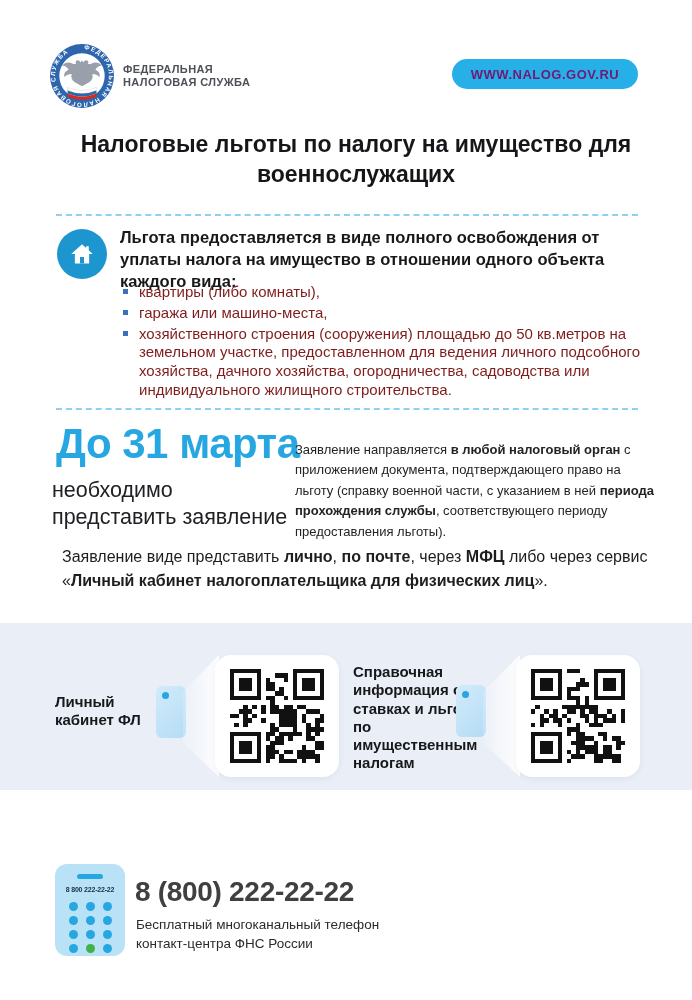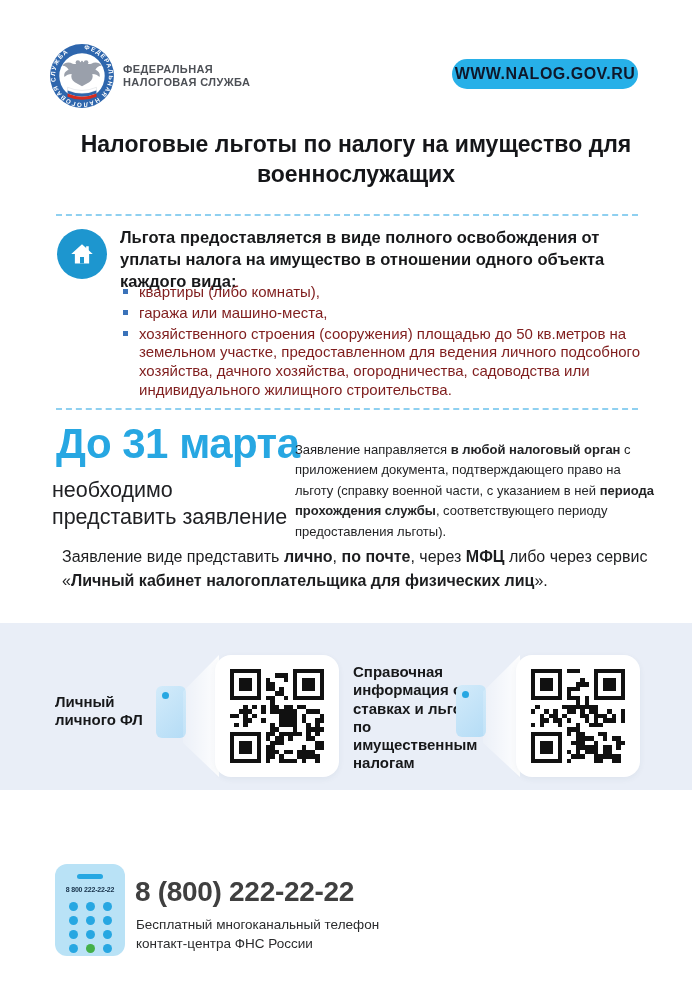--- a/index.html
+++ b/index.html
@@ -2,21 +2,21 @@
 <html><head>
 <meta charset="utf-8">
 <style>
   * { margin:0; padding:0; box-sizing:border-box; }
   body { background:#ffffff; font-family:"Liberation Sans", sans-serif; }
   .page { position:relative; width:692px; height:1000px; background:#ffffff; color:#1c1c1e; overflow:hidden; margin:0 auto; }
 
   
   .logo { position:absolute; left:49px; top:43px; width:66px; height:66px; }
   .org-name { position:absolute; left:123px; top:63px; font-size:11px; font-weight:700; color:#4d5056; letter-spacing:.4px; line-height:1.2; text-transform:uppercase; }
-  .site-pill { position:absolute; left:452px; top:59px; width:186px; height:30px; border-radius:16px; background:#27b0e8; color:#0f172a; font-size:16px; font-weight:700; letter-spacing:.5px; display:flex; align-items:center; justify-content:center; border:none; cursor:pointer; font-family:inherit; }
+  .site-pill { position:absolute; left:452px; top:59px; width:186px; height:30px; border-radius:16px; background:#27b0e8; color:#701a75; font-size:13px; font-weight:700; letter-spacing:.5px; display:flex; align-items:center; justify-content:center; border:none; cursor:pointer; font-family:inherit; }
 
   
   .title { position:absolute; left:56px; top:130px; width:600px; font-size:23px; font-weight:700; line-height:1.3; color:#151619;text-align:center; }
 
   .divider { position:absolute; left:56px; width:582px; border-top:2px dashed #8fd0f0; }
   .divider-1 { top:214px; }
   .divider-2 { top:408px; }
 
   
   .benefit-icon { position:absolute; left:57px; top:229px; width:50px; height:50px; border-radius:50%; background:#1d96cf; display:flex; align-items:center; justify-content:center; }
@@ -109,21 +109,21 @@
 
   <div class="divider divider-2"></div>
 
   <div class="deadline-big">До 31 марта</div>
   <div class="deadline-sub">необходимо представить заявление</div>
   <p class="deadline-right"><span>Заявление направляется </span><span class="b">в любой налоговый орган</span><span> с приложением документа, подтверждающего право на льготу (справку военной части, с указанием в ней </span><span class="b">периода прохождения службы</span><span>, соответствующего периоду предоставления льготы).</span></p>
 
   <p class="apply-para"><span>Заявление виде представить </span><span class="b">лично</span><span>, </span><span class="b">по почте</span><span>, через </span><span class="b">МФЦ</span><span> либо через сервис «</span><span class="b">Личный кабинет налогоплательщика для физических лиц</span><span>».</span></p>
 
   <div class="qr-band">
-    <div class="qr-label qr-label-1">Личный личного ФЛ</div>
+    <div class="qr-label qr-label-1">Личный кабинет ФЛ</div>
     <div class="mini-phone mini-phone-1">
         <div class="cam"></div>
       </div>
     <div class="beam beam-1"></div>
     <div class="qrbox qrbox-1">
       <svg id="qr1" viewBox="0 0 21 21" shape-rendering="crispEdges">
           <rect x="10" y="1" width="1" height="1" fill="#111"></rect>
           <rect x="11" y="1" width="1" height="1" fill="#111"></rect>
           <rect x="12" y="1" width="1" height="1" fill="#111"></rect>
           <rect x="8" y="2" width="1" height="1" fill="#111"></rect>

